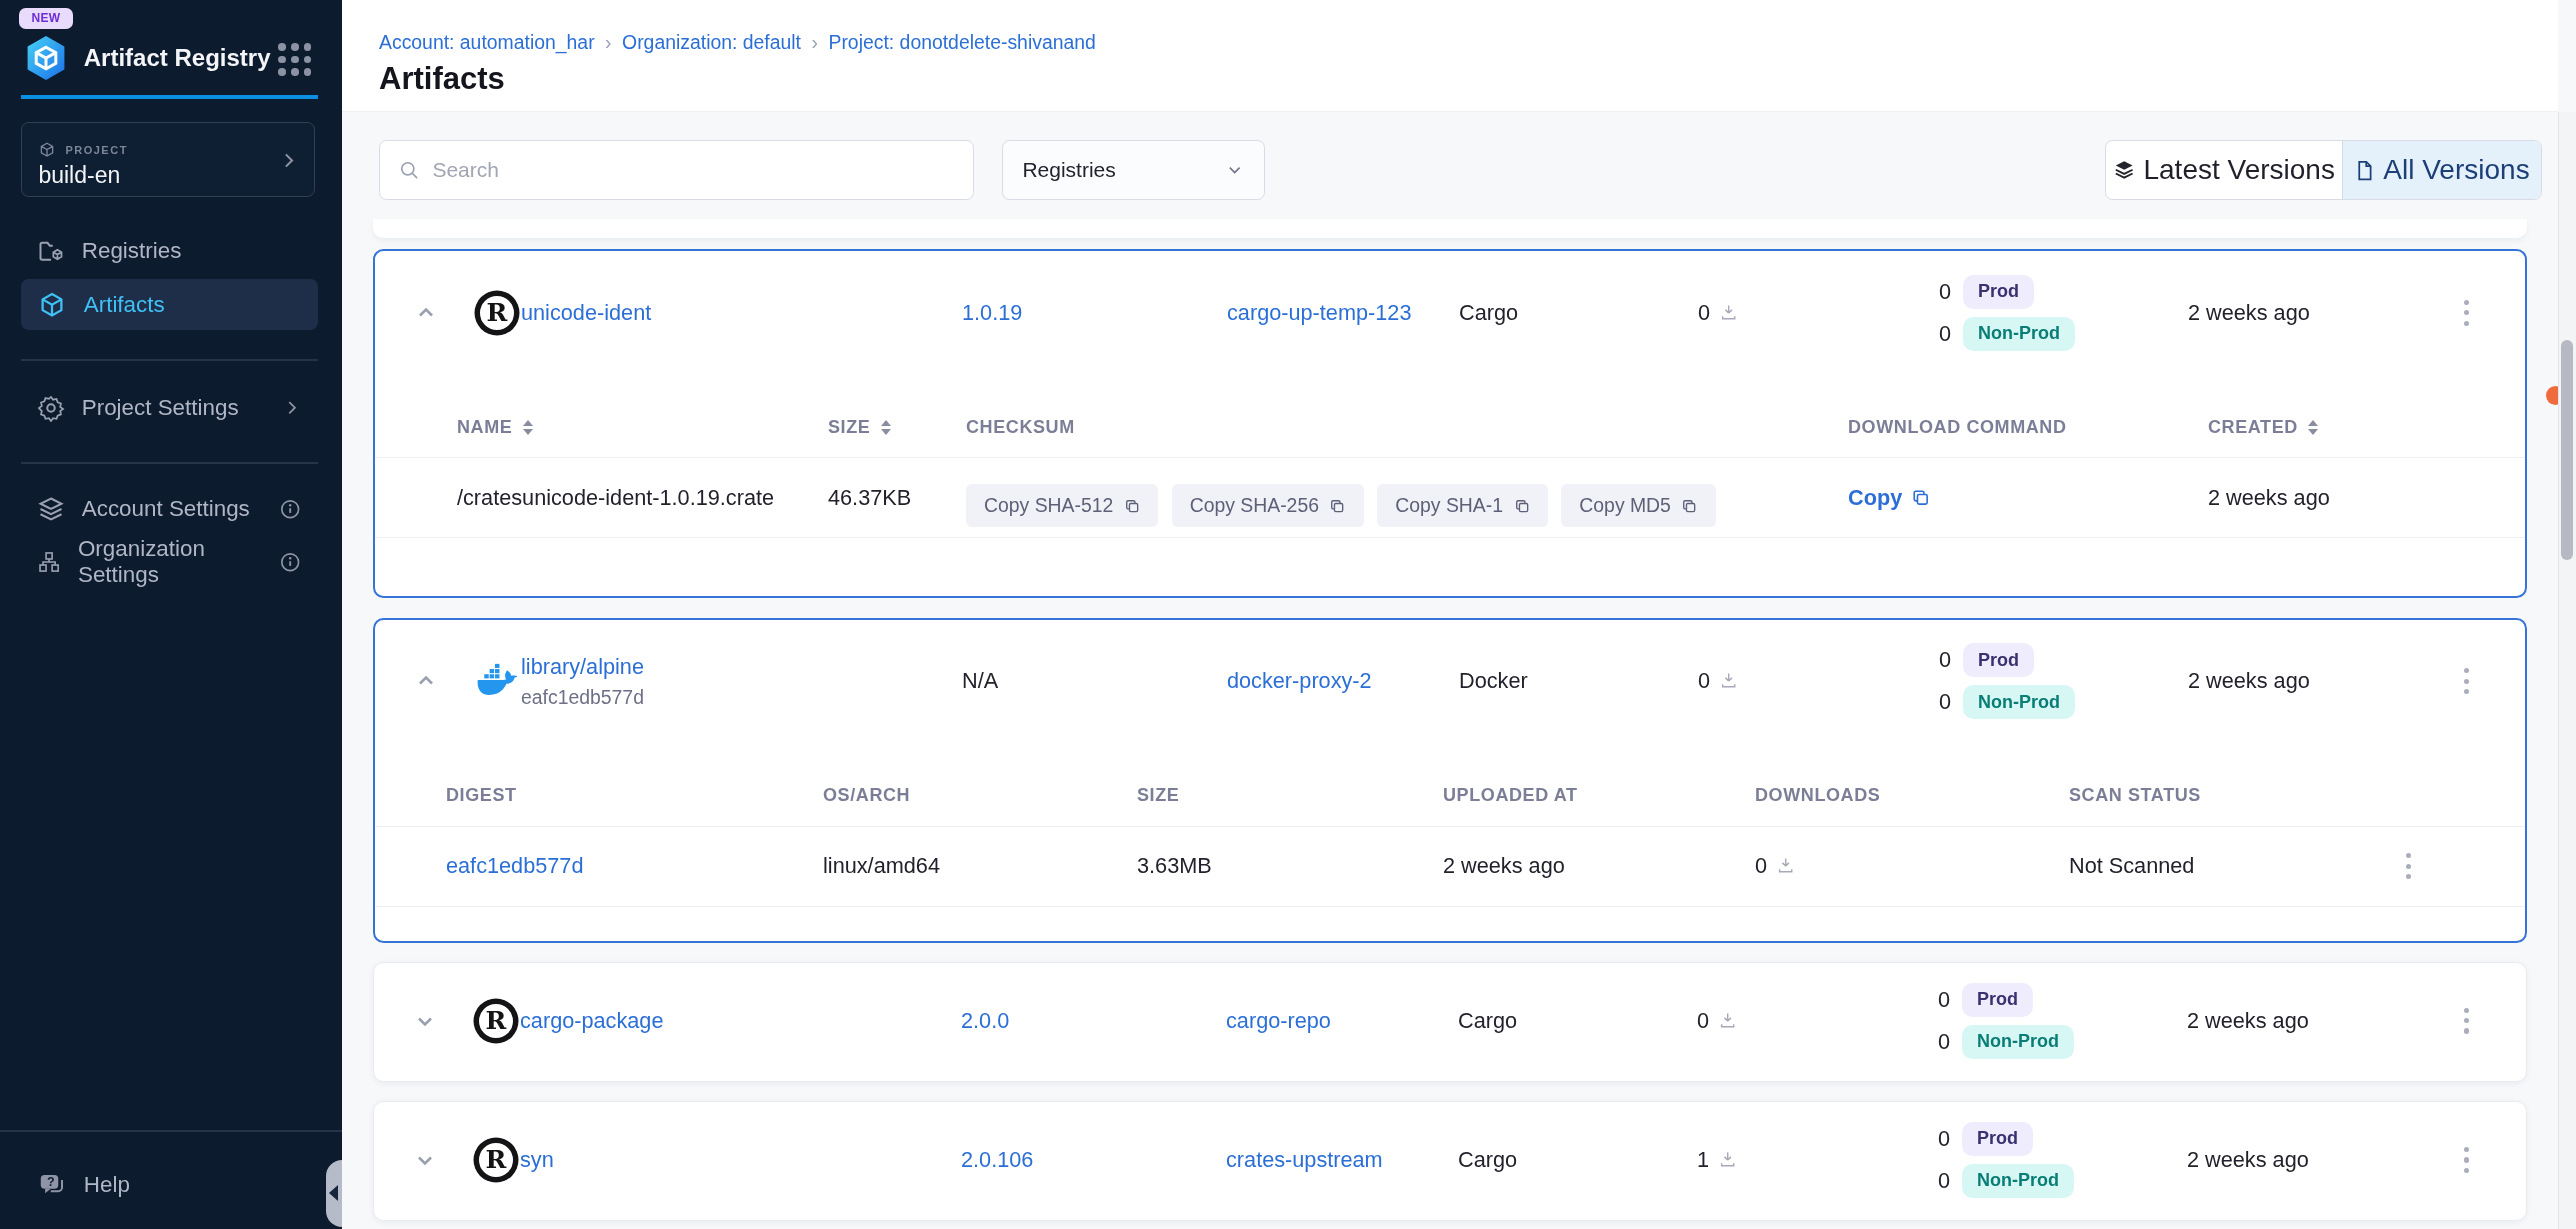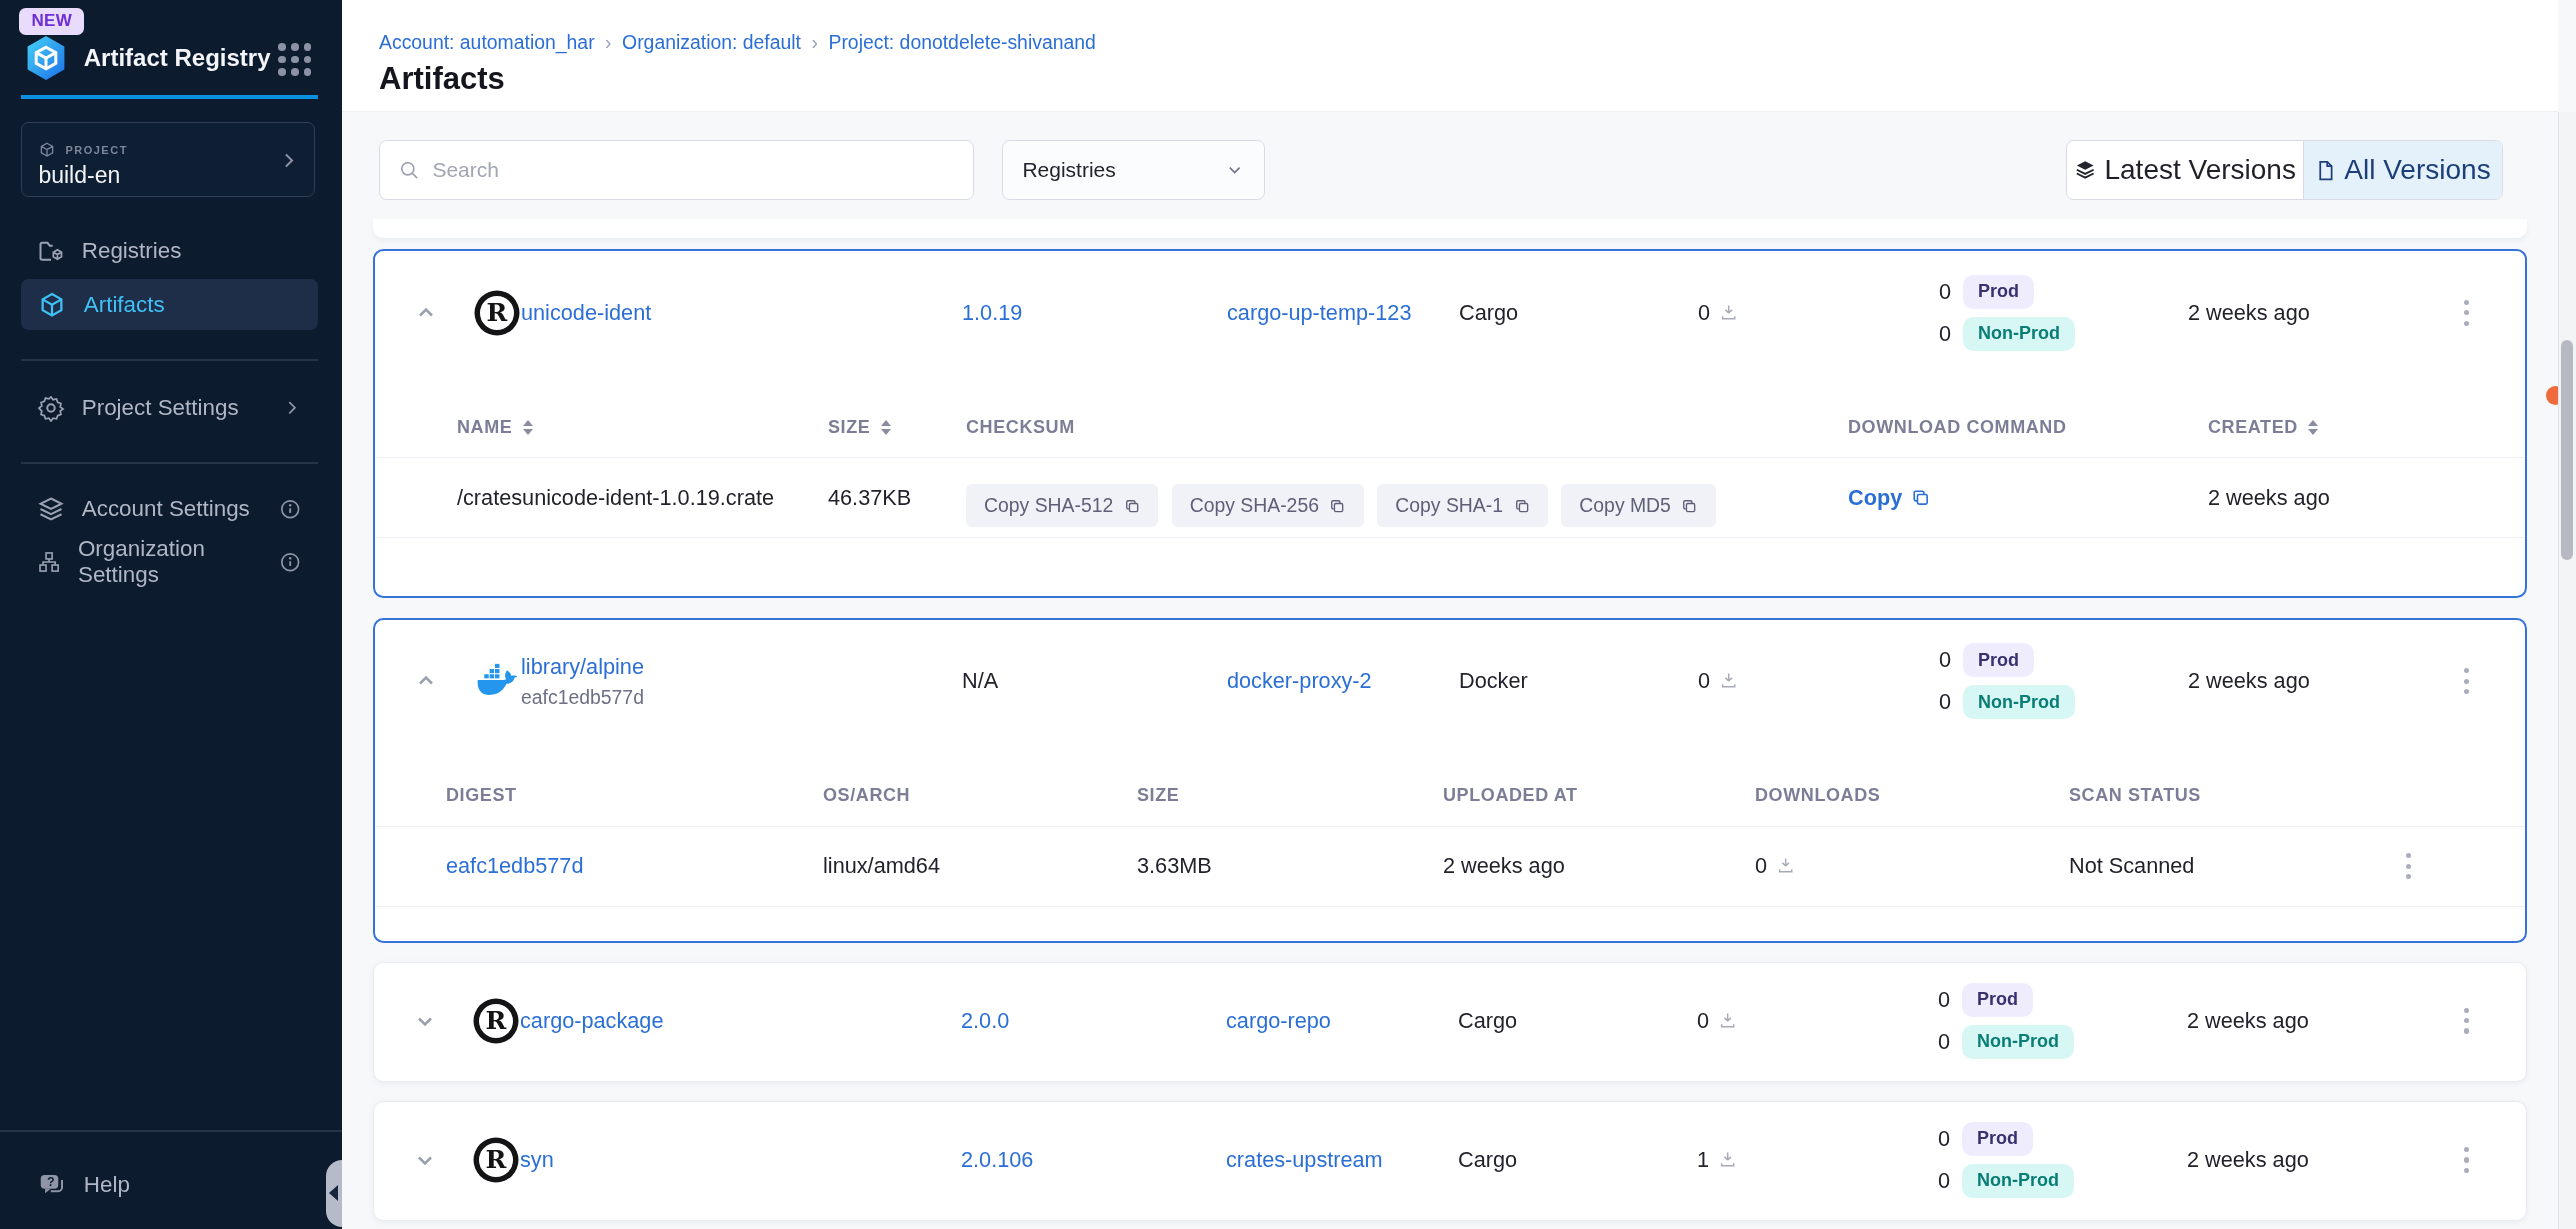--- a/index.html
+++ b/index.html
@@ -2,21 +2,21 @@
 <html style="font-size:12px"><head>
 <meta charset="utf-8">
 <style>
   * { margin:0; padding:0; box-sizing:border-box; }
   html,body { width:2576px; height:1230px; overflow:hidden;
     font-family:"Liberation Sans", sans-serif; background:#f6f8fa; }
 
   
   .sidebar { position:absolute; left:0; top:0; width:342px; height:1230px; background:#0d1b2f; z-index:5; }
   .new-badge { position:absolute; top:7.5px; left:19.4px; background:#e9dbfc; color:#6d2fd4;
-    font-size:17px; font-weight:700; padding:3.7px 12px; border-radius:6.7px; letter-spacing:0.4px; }
+    font-size:12px; font-weight:700; padding:3.7px 12px; border-radius:6.7px; letter-spacing:0.4px; }
   .logo-row { position:absolute; top:34px; left:22.4px; width:297px; display:flex; align-items:center; }
   .logo-title { margin-left:13.4px; color:#f3f5f9; font-size:24px; font-weight:700; }
   .grid-icon { position:absolute; left:256px; top:9px; display:grid; grid-template-columns:repeat(3,7.5px);
     grid-gap:5.2px; cursor:pointer; }
   .grid-icon i { width:7.5px; height:7.5px; border-radius:50%; background:#8b92a3; }
   .accent-line { position:absolute; top:95px; left:21px; width:297px; height:3.7px; background:#0b8fe0; }
   .project-card { position:absolute; top:122px; left:21px; width:294px; height:75px;
     border:1.5px solid #333f55; border-radius:7.5px; background:#0e1f33; cursor:pointer; }
   .pc-label-row { position:absolute; top:18px; left:16.4px; display:flex; align-items:center; gap:9px;
     color:#7d8598; font-size:11px; font-weight:700; letter-spacing:1.5px; }
@@ -34,21 +34,21 @@
     border-top:8.2px solid transparent; border-bottom:8.2px solid transparent; border-right:9.7px solid #16243c; }
 
   
   .main { position:absolute; left:342px; top:0; width:2216px; height:1230px; }
   .page-header { height:112px; background:#fff; border-bottom:0.7px solid #eef0f3; position:relative; }
   .breadcrumb { position:absolute; top:31px; left:37px; display:flex; align-items:center; font-size:19.4px; }
   .breadcrumb a { color:#2b6fd6; text-decoration:none; cursor:pointer; }
   .crumb-sep { color:#98a0b5; padding:0 10.5px; }
   .page-title { position:absolute; top:61px; left:37px; font-size:31px; font-weight:700; color:#15151e; }
 
-  .toolbar { display:flex; align-items:flex-end; margin:28px 55px 0 37px; height:60px; }
+  .toolbar { display:flex; align-items:flex-end; margin:28px 16px 0 37px; height:60px; }
   .search-box { width:595px; height:60px; background:#fff; border:1.5px solid #d8dbe6; border-radius:7.5px;
     display:flex; align-items:center; padding:0 18px; gap:12px; margin-right:28px; }
   .search-box input { border:none; outline:none; flex:1; font-size:21px; color:#23232e;
     font-family:"Liberation Sans",sans-serif; background:transparent; }
   .search-box input::placeholder { color:#a2a5b3; }
   .select { height:60px; background:#fbfcfe; border:1.5px solid #d8dbe6; border-radius:7.5px;
     display:flex; align-items:center; justify-content:space-between; padding:0 19.4px;
     font-size:21px; color:#23232e; cursor:pointer; }
   .select.registries { width:263px; margin-right:28px; }
   .select.packages { width:272px; }

